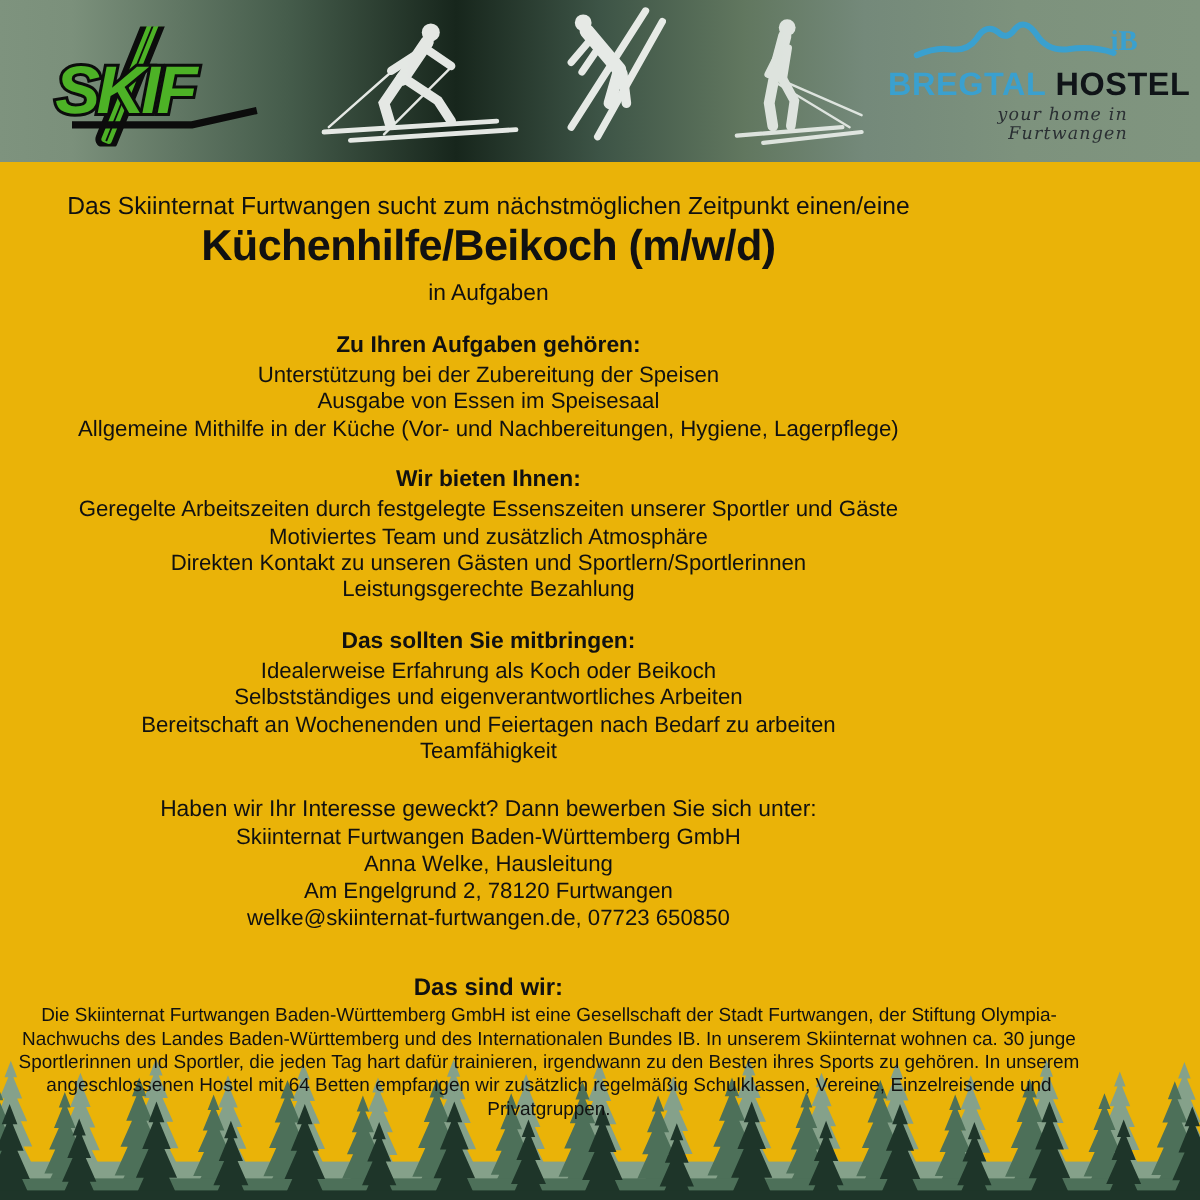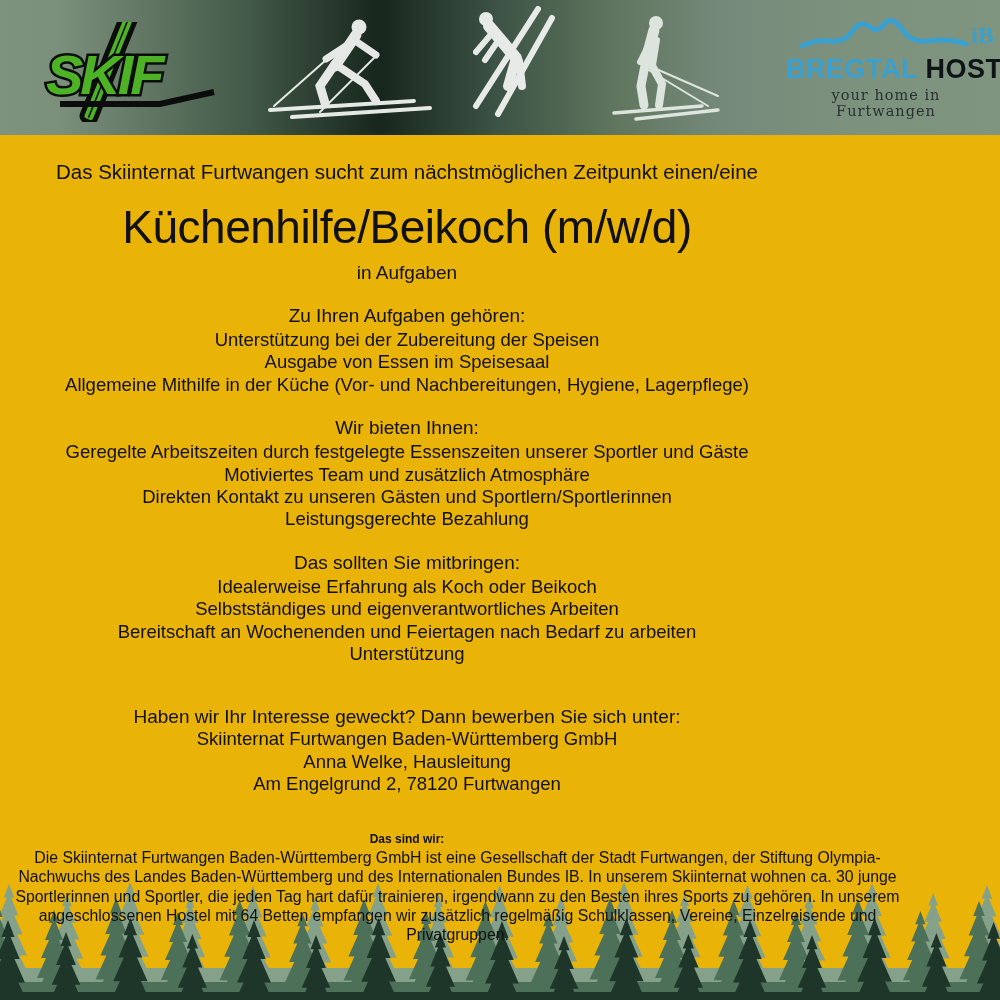--- a/index.html
+++ b/index.html
@@ -11,38 +11,38 @@
   
   .banner {
     position:absolute; top:0; left:0; width:1000px; height:135px;
     background:linear-gradient(90deg,
       #7e937e 0%, #7b907b 6%, #455c4b 24%, #17261c 38%,
       #3d5446 50%, #61775f 62%, #74897a 72%, #7d927d 85%, #80957f 100%);
   }
   .skif-logo { position:absolute; left:38px; top:22px; }
   .skier { position:absolute; }
   .skier svg { display:block; }
-  .bregtal-logo { position:absolute; left:786px; top:12px; width:200px; text-align:center; }
+  .bregtal-logo { position:absolute; left:740px; top:12px; width:200px; text-align:right; }
   .bregtal-ib { position:absolute; right:-8px; top:10px; font-family:"Liberation Serif", serif; font-weight:bold; font-size:24px; }
   .bregtal-name { font-size:27px; font-weight:bold; letter-spacing:0.5px; white-space:nowrap; margin-top:-4px; }
   .bregtal-name .n2 { color:#101418; }
-  .bregtal-tagline { font-family:"DejaVu Serif", serif; font-size:14.5px; color:#2a2f33; margin-top:2px; letter-spacing:1px; }
+  .bregtal-tagline { font-family:"DejaVu Serif", serif; font-style:italic; font-size:14.5px; color:#2a2f33; margin-top:2px; letter-spacing:1px; }
 
   
   .content { position:absolute; top:135px; left:0; width:814px; text-align:center; z-index:2; }
   .intro { margin-top:25px; font-size:20.5px; }
-  .job-title { margin-top:16px; font-size:46px; font-weight:400; letter-spacing:-0.5px; }
+  .job-title { font-size:36px; font-weight:700; letter-spacing:-0.5px; }
   .subtitle { margin-top:8px; font-size:19px; }
   .sec { margin-top:21px; }
-  .sec-h { font-size:19px; font-weight:normal; margin-bottom:2px; }
+  .sec-h { font-size:19px; font-weight:bold; margin-bottom:2px; }
   .line { font-size:18.5px; line-height:22.4px; }
-  .cta { margin-top:41px; font-size:19px; }
+  .cta { margin-top:27px; font-size:19px; }
   .contact { }
   .about { margin-top:36px; }
-  .about-h { font-size:12px; font-weight:bold; margin-bottom:2px;text-align:center; }
+  .about-h { font-size:20px; font-weight:bold; margin-bottom:2px;text-align:center; }
   .about-p { width:915px; margin:0 auto; font-size:15.8px; line-height:19.4px; }
 
   
   .forest { position:absolute; left:0; bottom:0; width:1000px; height:120px; z-index:1; }
 </style>
 </head>
 <body>
 
 <div class="page">
 
@@ -142,29 +142,30 @@
       <div class="line">Motiviertes Team und zusätzlich Atmosphäre</div>
       <div class="line">Direkten Kontakt zu unseren Gästen und Sportlern/Sportlerinnen</div>
       <div class="line">Leistungsgerechte Bezahlung</div>
     </div>
 
     <div class="sec">
       <div class="sec-h">Das sollten Sie mitbringen:</div>
       <div class="line">Idealerweise Erfahrung als Koch oder Beikoch</div>
       <div class="line">Selbstständiges und eigenverantwortliches Arbeiten</div>
       <div class="line">Bereitschaft an Wochenenden und Feiertagen nach Bedarf zu arbeiten</div>
-      <div class="line">Unterstützung</div>
+      <div class="line">Teamfähigkeit</div>
     </div>
 
     <div class="cta">Haben wir Ihr Interesse geweckt? Dann bewerben Sie sich unter:</div>
 
     <div class="contact">
       <div class="line">Skiinternat Furtwangen Baden-Württemberg GmbH</div>
       <div class="line">Anna Welke, Hausleitung</div>
       <div class="line">Am Engelgrund 2, 78120 Furtwangen</div>
+      <div class="line">welke@skiinternat-furtwangen.de, 07723 650850</div>
     </div>
 
     <div class="about">
       <div class="about-h">Das sind wir:</div>
       <div class="about-p">Die Skiinternat Furtwangen Baden-Württemberg GmbH ist eine Gesellschaft der Stadt Furtwangen, der Stiftung Olympia-Nachwuchs des Landes Baden-Württemberg und des Internationalen Bundes IB. In unserem Skiinternat wohnen ca. 30 junge Sportlerinnen und Sportler, die jeden Tag hart dafür trainieren, irgendwann zu den Besten ihres Sports zu gehören. In unserem angeschlossenen Hostel mit 64 Betten empfangen wir zusätzlich regelmäßig Schulklassen, Vereine, Einzelreisende und Privatgruppen.</div>
     </div>
   </div>
 
   <svg class="forest" viewBox="0 0 1000 120" preserveAspectRatio="none">
     <defs>

